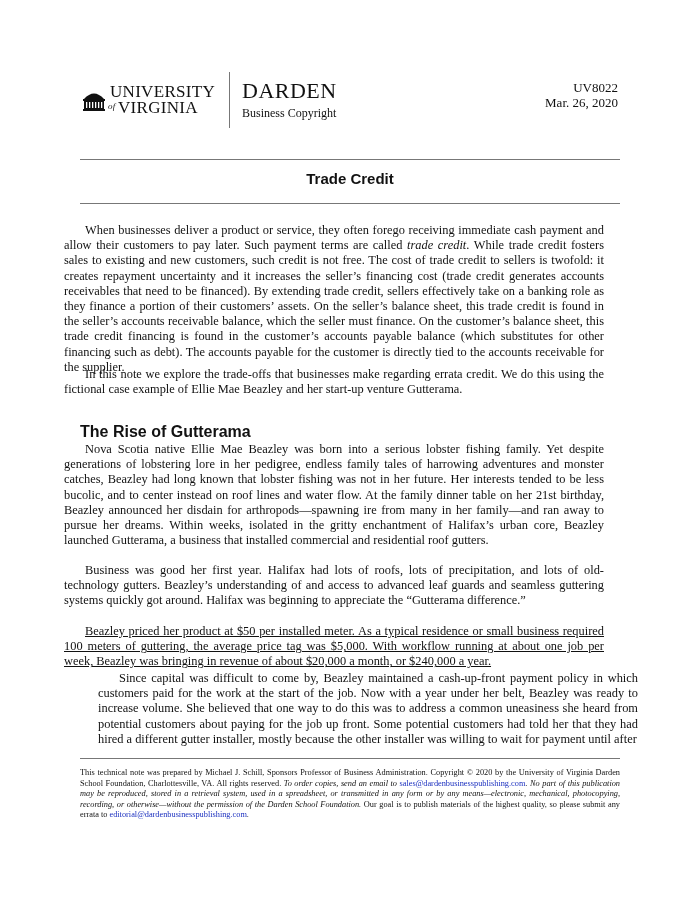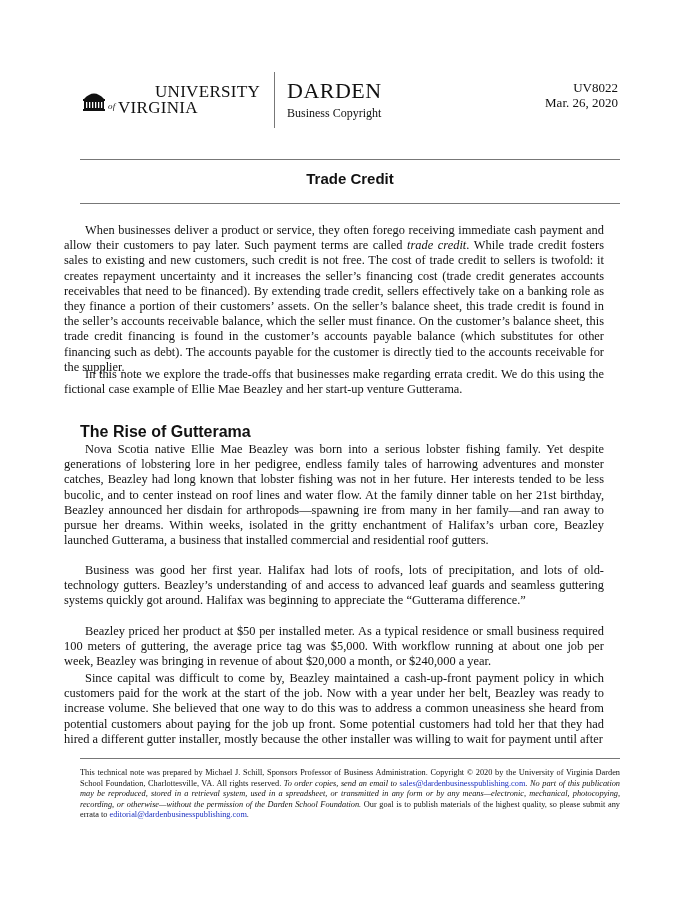--- a/index.html
+++ b/index.html
@@ -4,21 +4,21 @@
   <style>
     html, body { margin: 0; padding: 0; background: #ffffff; }
     body { width: 700px; height: 906px; position: relative; overflow: hidden; color: #111; }
     .page { position: absolute; left: 0; top: 0; width: 700px; height: 906px; }
 
     
     .logo-block { position: absolute; left: 82px; top: 70px; height: 60px; display: flex; align-items: center; }
     .uva { display: flex; align-items: center; }
     .rotunda { width: 24px; height: 24px; margin-right: 4px; }
     .uva-text { font-family: "Liberation Serif", serif; line-height: 0.95; }
-    .uva-text .l1 { font-size: 17px; letter-spacing: 0.3px; margin-left: 45px; }
+    .uva-text .l1 { font-size: 17px; letter-spacing: 0.3px; }
     .uva-text .l2 { font-size: 17px; letter-spacing: 0.3px; padding-left: 8px; position: relative; }
     .uva-text .of { position: absolute; left: -2px; top: 2px; font-style: italic; font-size: 9px; }
     .logo-divider { width: 1px; height: 56px; background: #777; margin: 0 12px 0 14px; }
     .darden .dname { font-family: "Liberation Serif", serif; font-size: 22px; letter-spacing: 0.5px; line-height: 1; }
     .darden .dsub { font-family: "Liberation Serif", serif; font-size: 12px; margin-top: 4px; }
 
     .doc-id { position: absolute; right: 82px; top: 81px; text-align: right; font-family: Liberation Serif, serif; }
     .doc-id .code { font-size: 13px; line-height: 1.1; }
     .doc-id .date { font-size: 13px; }
 
@@ -29,22 +29,22 @@
 
     .title { position: absolute; left: 80px; top: 170px; width: 540px; text-align: center; font-family: "Liberation Sans", sans-serif; font-weight: bold; font-size: 15px; }
 
     .body { position: absolute; left: 64px; width: 540px; font-family: "Liberation Serif", serif; font-size: 12.4px; line-height: 15.2px; text-align: justify; }
     .body p { margin: 0; text-indent: 21px; }
     .p1 { top: 223px; }
     .p2 { top: 367px; }
     .h-rise { position: absolute; left: 80px; top: 423px; font-family: "Liberation Sans", sans-serif; font-weight: bold; font-size: 16px; }
     .p3 { top: 442px; }
     .p4 { top: 563px; }
-    .p5 { top: 624px; }
-    .p6 { top: 671px; }
+    .p5 { top: 624px; text-decoration: underline; }
+    .p6 { top: 671px; margin-left: 34px; }
 
     .footer { position: absolute; left: 80px; top: 768px; width: 540px; font-family: "Liberation Serif", serif; font-size: 8.3px; line-height: 10.5px; text-align: justify; }
     .footer em { }
     .footer a { color: #1a2fbf; }
   </style>
 </head>
 <body>
 
 <div class="page">
 

